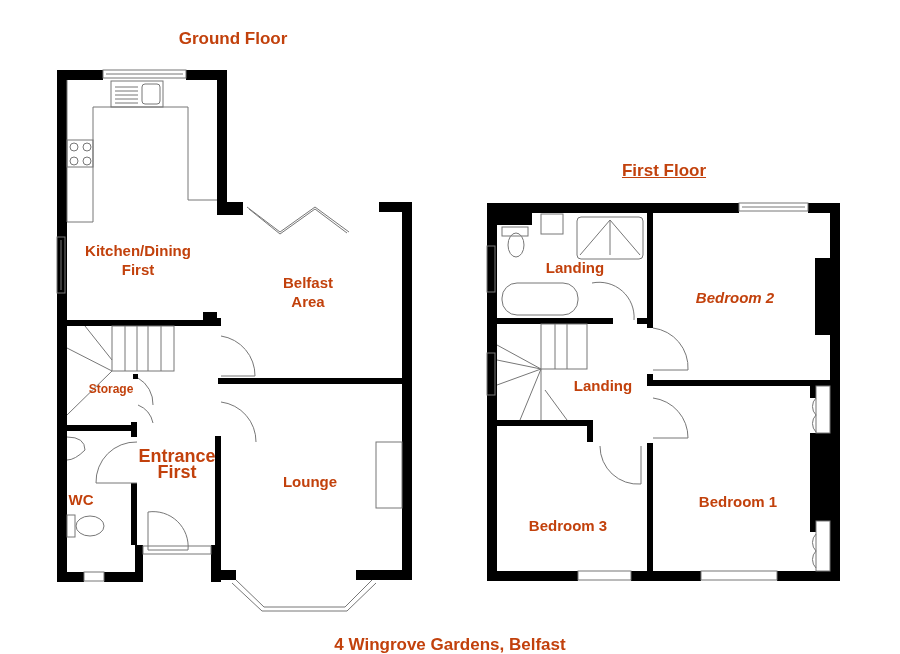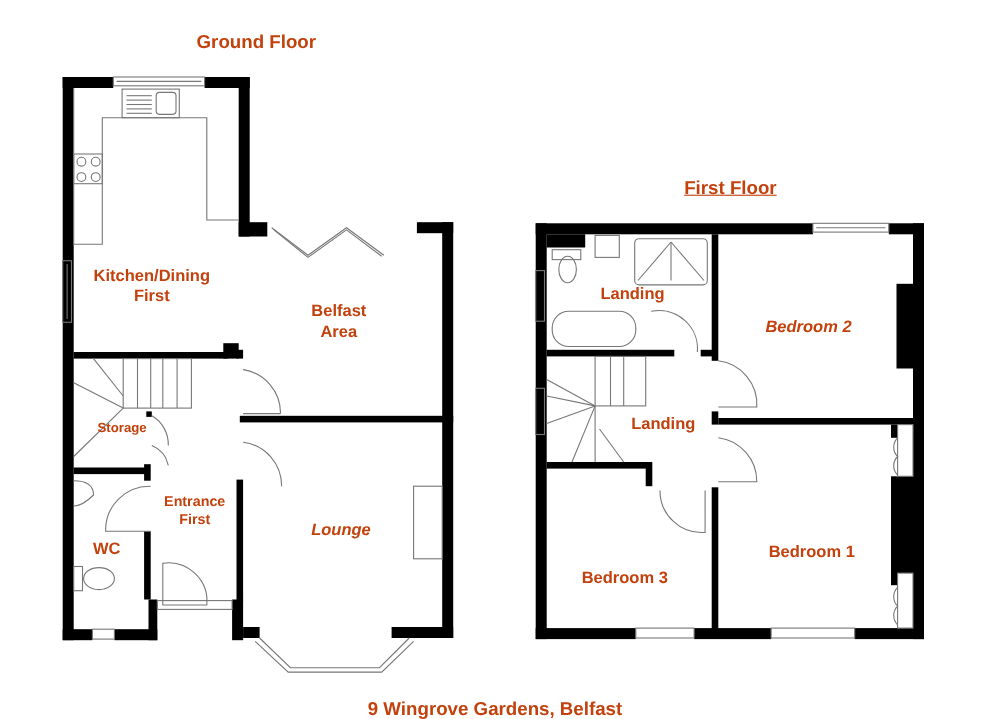--- a/index.html
+++ b/index.html
@@ -160,27 +160,27 @@
 <div class="lbl title" style="left:153px;top:29px;width:160px;">Ground Floor</div>
 <div class="lbl" style="left:78px;top:241px;width:120px;">
   <div>Kitchen/Dining</div>
   <div>First</div>
 </div>
 <div class="lbl" style="left:268px;top:273px;width:80px;">
   <div>Belfast</div>
   <div>Area</div>
 </div>
 <div class="lbl" style="left:73px;top:380px;width:76px;font-size:12px;">Storage</div>
-<div class="lbl" style="left:137px;top:448px;width:80px;font-size:13px;line-height:16px;">
+<div class="lbl" style="left:137px;top:448px;width:80px;font-size:18px;line-height:16px;">
   <div>Entrance</div>
   <div>First</div>
 </div>
-<div class="lbl" style="left:260px;top:472px;width:100px;font-style:italic;">Lounge</div>
-<div class="lbl" style="left:70px;top:490px;width:54px;">WC</div>
+<div class="lbl" style="left:260px;top:472px;width:100px;">Lounge</div>
+<div class="lbl" style="left:54px;top:490px;width:54px;">WC</div>
 
 <div class="lbl title" style="left:584px;top:161px;width:160px;text-decoration:underline;">First Floor</div>
 <div class="lbl" style="left:525px;top:258px;width:100px;">Landing</div>
 <div class="lbl" style="left:680px;top:288px;width:110px;font-style:italic;">Bedroom 2</div>
 <div class="lbl" style="left:553px;top:376px;width:100px;">Landing</div>
 <div class="lbl" style="left:683px;top:492px;width:110px;">Bedroom 1</div>
 <div class="lbl" style="left:513px;top:516px;width:110px;">Bedroom 3</div>
 
-<div class="lbl title" style="left:270px;top:635px;width:360px;">9 Wingrove Gardens, Belfast</div>
+<div class="lbl title" style="left:270px;top:635px;width:360px;">4 Wingrove Gardens, Belfast</div>
 
 </body></html>

